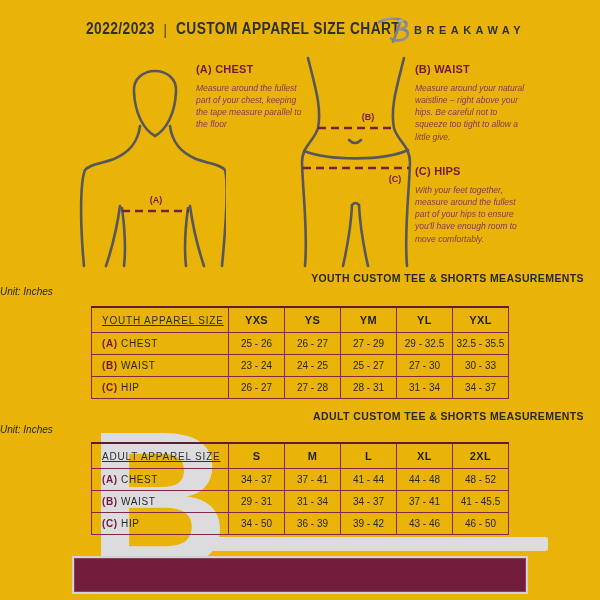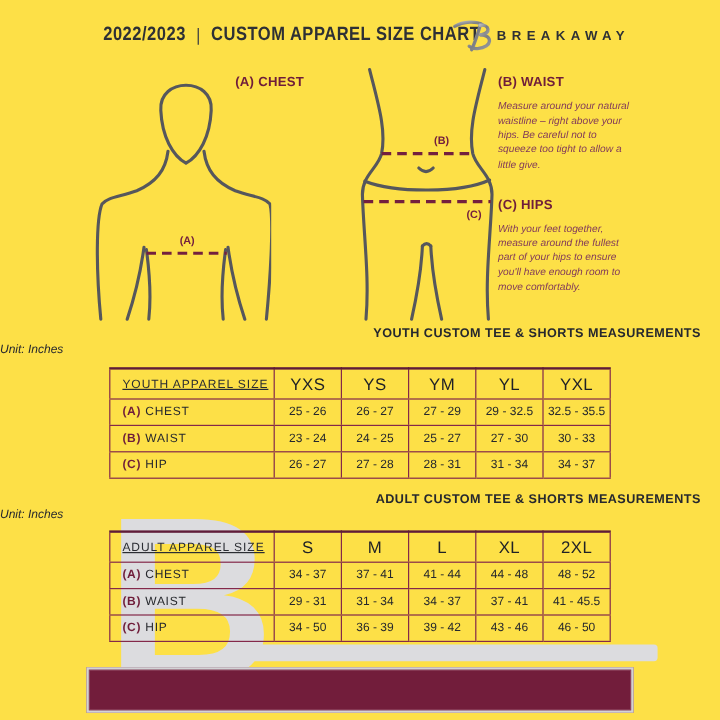--- a/index.html
+++ b/index.html
@@ -1,17 +1,17 @@
 <!DOCTYPE html>
 <html><head>
 <meta charset="utf-8">
 <style>
   html,body{margin:0;padding:0;}
   body{font-family:"Liberation Sans", sans-serif; background:#cfcfd2;}
-  #page{position:relative;width:600px;height:600px;background:#fde047;overflow:hidden;}
+  #page{position:relative;width:600px;height:600px;background:#eab308;overflow:hidden;}
   .abs{position:absolute;}
 
   
   #hdr-title{left:86px;top:20px;display:flex;gap:10px;align-items:center;
     font-weight:bold;font-size:16px;color:#2e3035;letter-spacing:.5px;white-space:nowrap;
     transform:scaleX(.86);transform-origin:left center;}
   #hdr-title .pipe{font-weight:normal;color:#3a3c41;font-size:15px;}
   #brand-name{left:414px;top:24px;font-weight:bold;font-size:11px;letter-spacing:4.5px;color:#2e3035;}
 
   
@@ -25,21 +25,21 @@
   
   .tbl-title{width:584px;text-align:right;font-weight:bold;font-size:10.5px;color:#26282e;letter-spacing:.4px;}
   .tbl-unit{width:600px;text-align:left;font-style:italic;font-size:10px;color:#26282e;}
   table.size{border-collapse:collapse;table-layout:fixed;width:417px;
     border-top:2px solid #5f1c38;border-bottom:1.5px solid #84284a;
     border-left:1.2px solid #84284a;border-right:1.2px solid #84284a;}
   table.size th, table.size td{border-bottom:1.5px solid #84284a;padding:0;}
   table.size th + th, table.size td + td{border-left:1.2px solid #84284a;}
   table.size col.lab{width:137px;}
   table.size col.val{width:56px;}
-  table.size th{height:24px;font-size:14px;font-weight:normal;color:#1f2126;letter-spacing:.4px;}
+  table.size th{height:24px;font-size:11px;font-weight:bold;color:#1f2126;letter-spacing:.4px;}
   table.size th.rowhead{text-align:left;padding-left:10px;font-weight:normal;font-size:10px;color:#2b2d33;letter-spacing:.8px;text-decoration:underline;}
   table.size td{height:21px;text-align:center;font-size:10px;color:#26282d;}
   table.size td.lab{text-align:left;padding-left:10px;letter-spacing:.6px;}
   .pfx{color:#6f1d3a;font-weight:bold;}
 
   
   #footer-bar{left:72px;top:556px;width:452px;height:34px;background:#721d3b;
     border:2px solid #d2d2d5;box-shadow:inset 0 0 0 1px #8c415c;}
 
   svg text{font-family:"Liberation Sans",sans-serif;}
@@ -98,20 +98,21 @@
       <path d="M 54,149 Q 57.5,145 61,149"></path>
     </g>
     <line x1="20" y1="72" x2="96" y2="72" stroke="#74203e" stroke-width="2.6" stroke-dasharray="8 5"></line>
     <text x="70" y="64" text-anchor="middle" font-size="9" font-weight="bold" fill="#74203e">(B)</text>
     <line x1="5" y1="112" x2="111" y2="112" stroke="#74203e" stroke-width="2.6" stroke-dasharray="8 5"></line>
     <text x="97" y="126" text-anchor="middle" font-size="9" font-weight="bold" fill="#74203e">(C)</text>
   </svg>
 
   <div class="abs instr" id="instr-a">
     <h3>(A) CHEST</h3>
+    <p>Measure around the fullest part of your chest, keeping the tape measure parallel to the floor</p>
   </div>
   <div class="abs instr" id="instr-b">
     <h3>(B) WAIST</h3>
     <p>Measure around your natural waistline – right above your hips. Be careful not to squeeze too tight to allow a little give.</p>
   </div>
   <div class="abs instr" id="instr-c">
     <h3>(C) HIPS</h3>
     <p>With your feet together, measure around the fullest part of your hips to ensure you'll have enough room to move comfortably.</p>
   </div>
 

